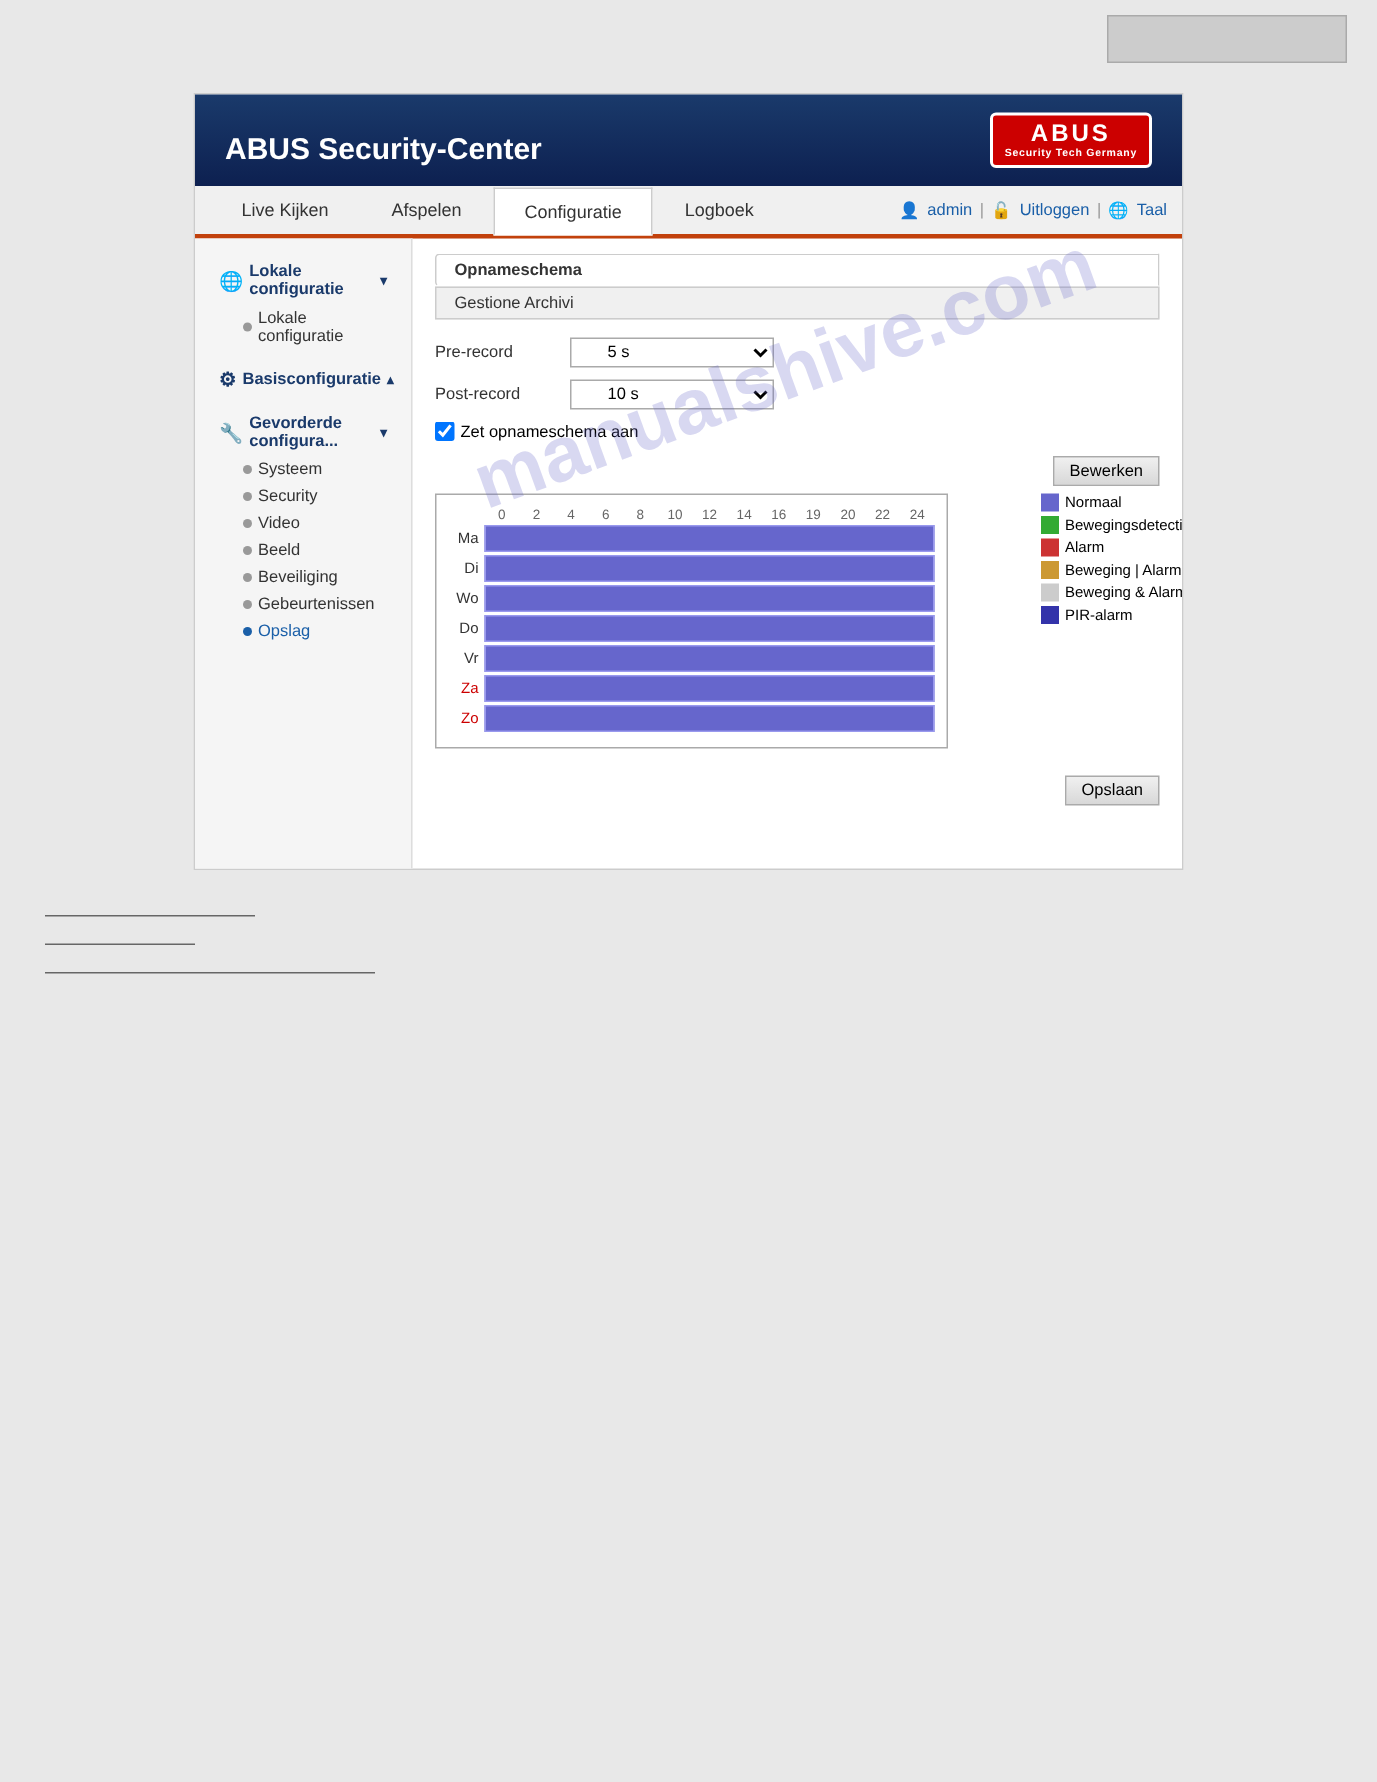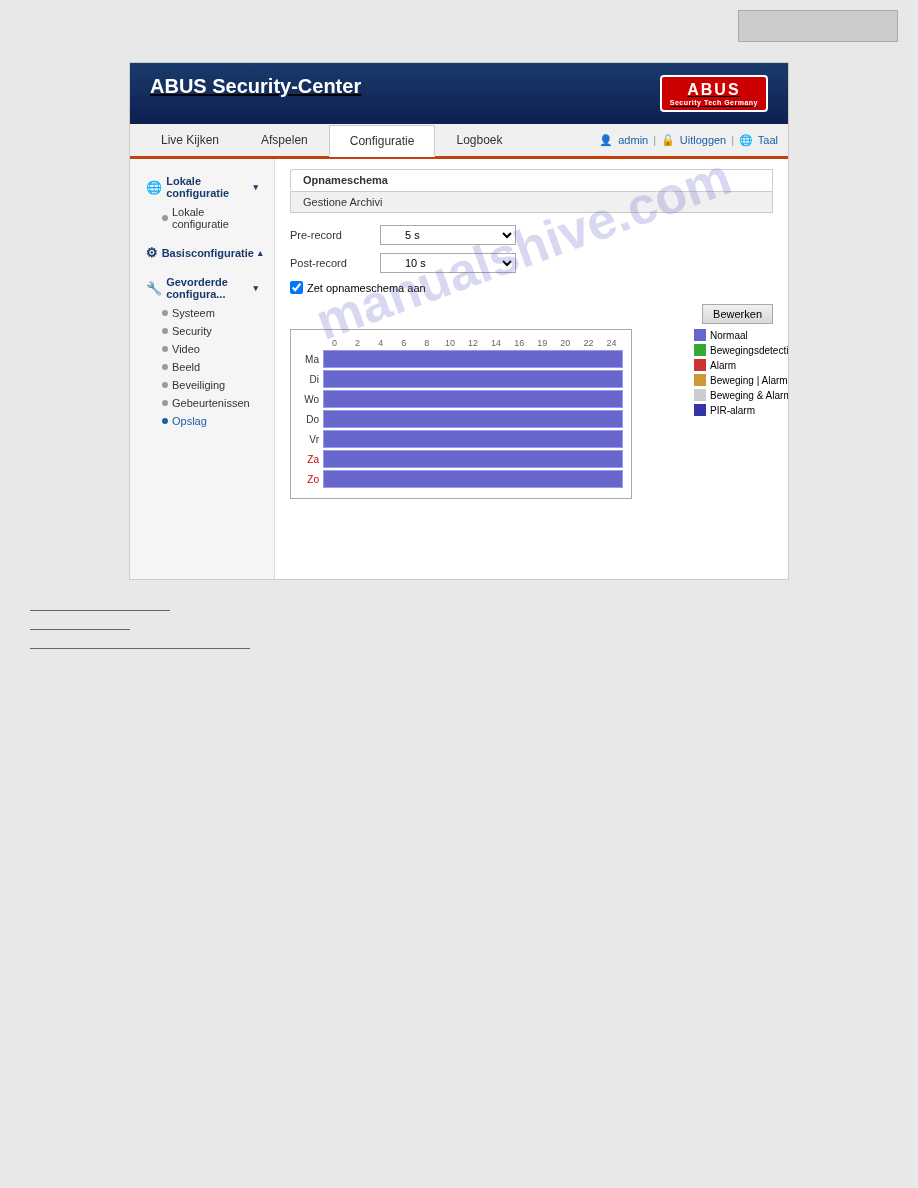--- a/index.html
+++ b/index.html
@@ -6,21 +6,21 @@
     body { background: #e8e8e8; font-family: Arial, sans-serif; font-size: 12px; width: 918px; min-height: 1188px; }
 
     
     .top-bar { display: flex; justify-content: flex-end; padding: 10px 20px; }
     .top-bar-box { width: 160px; height: 32px; background: #ccc; border: 1px solid #aaa; }
 
     
     .main-container { margin: 10px auto; width: 660px; background: #fff; border: 1px solid #ccc; }
 
     
-    .header { background: linear-gradient(to bottom, #1a3a6b, #0d2050); padding: 12px 20px; display: flex; align-items: flex-start; justify-content: space-between; text-decoration: underline; }
+    .header { background: linear-gradient(to bottom, #1a3a6b, #0d2050); padding: 12px 20px; display: flex; align-items: flex-end; justify-content: space-between; }
     .header-title { color: white; font-size: 20px; font-weight: bold; }
     .header-title span { color: white; font-weight: 900; }
     .abus-logo { background: #cc0000; border: 2px solid #fff; border-radius: 4px; padding: 4px 8px; color: white; font-weight: bold; font-size: 14px; display: flex; flex-direction: column; align-items: center; }
     .abus-logo .logo-text { font-size: 16px; letter-spacing: 2px; }
     .abus-logo .logo-sub { font-size: 7px; letter-spacing: 0.5px; }
 
     
     .nav-tabs { background: #f0f0f0; border-bottom: 3px solid #c2410c; display: flex; align-items: center; padding: 0 10px; }
     .nav-tab { padding: 8px 20px; cursor: pointer; font-size: 12px; color: #333; text-decoration: none; border: 1px solid transparent; }
     .nav-tab.active { background: white; border: 1px solid #ccc; border-bottom: 1px solid white; margin-bottom: -1px; color: #333; }
@@ -289,20 +289,23 @@
             <span>Beweging &amp; Alarm</span>
           </div>
           <div class="legend-item">
             <div class="legend-color" style="background:#3333aa;"></div>
             <span>PIR-alarm</span>
           </div>
         </div>
 
       </div>
 
+      <div class="clearfix" style="margin-top:10px;">
+        <button class="btn-opslaan">Opslaan</button>
+      </div>
 
     </div>
   </div>
 </div>
 
 <div class="bottom-area">
   <div class="bottom-line"></div>
   <div class="bottom-line2"></div>
   <div class="bottom-line3"></div>
 </div>

